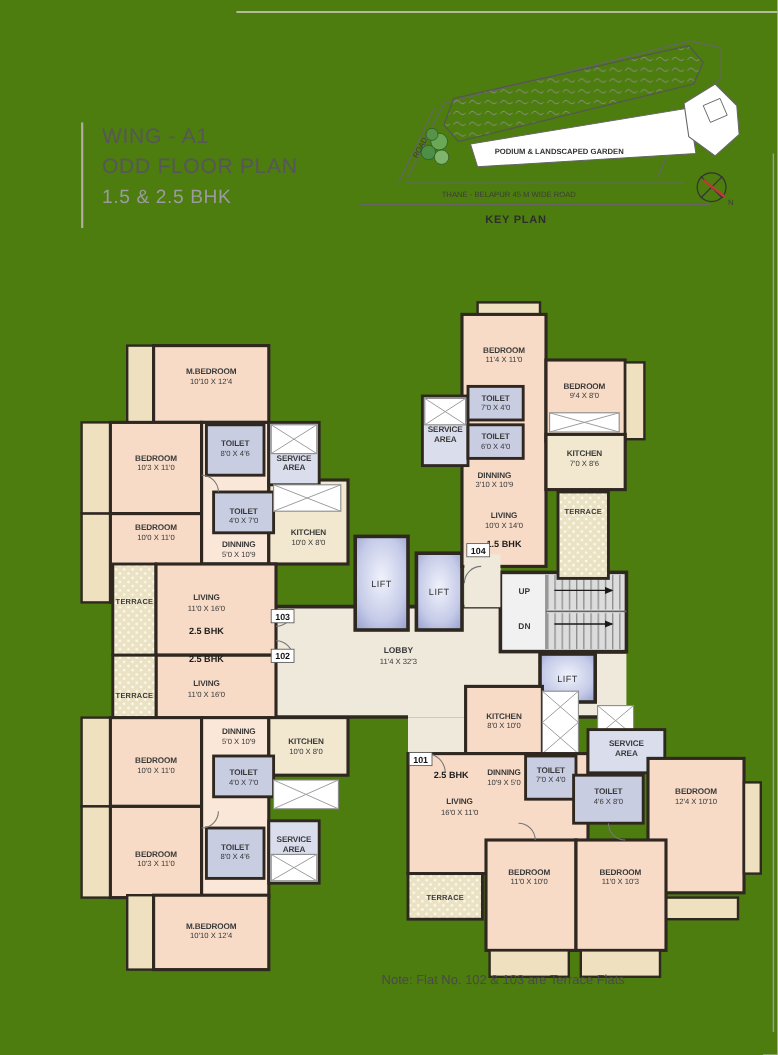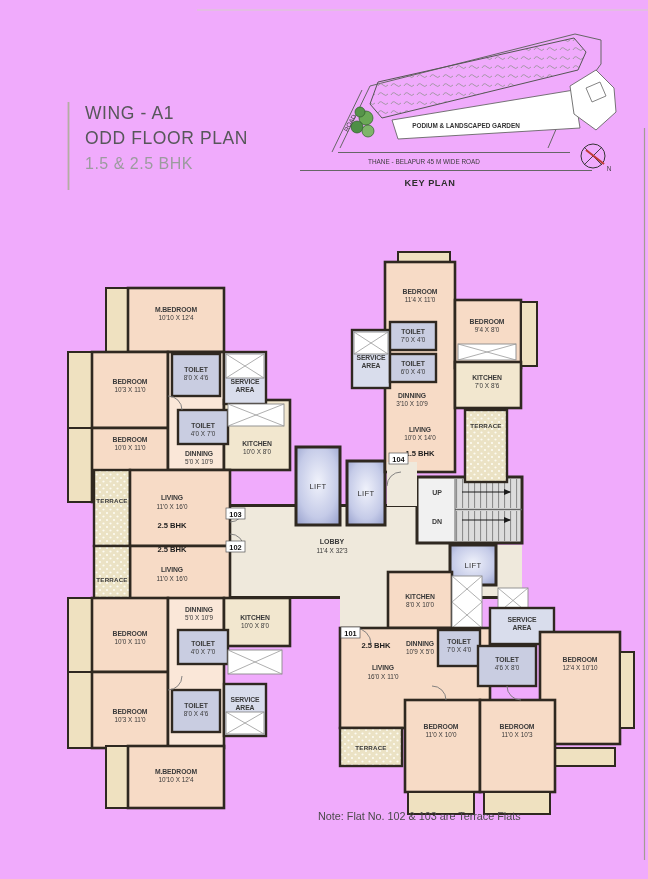--- a/index.html
+++ b/index.html
@@ -1,16 +1,16 @@
 <!DOCTYPE html>
 <html><head>
 <meta charset="utf-8">
 <style>
   html,body{margin:0;padding:0;background:#e8e6e2;}
-  #page{position:relative;width:648px;height:879px;background:#f0abfc;margin:0 auto;overflow:hidden;
+  #page{position:relative;width:648px;height:879px;background:#4d7c0f;margin:0 auto;overflow:hidden;
         font-family:"Liberation Sans",sans-serif;}
   svg text{font-family:"Liberation Sans",sans-serif;fill:#3a3a3a;}
   .peach{fill:#f7dbc6;stroke:#2f2820;stroke-width:2.6;}
   .peach2{fill:#fae7d8;stroke:#2f2820;stroke-width:2.6;}
   .cream{fill:#f2e7cf;stroke:#2f2820;stroke-width:2.6;}
   .cream2{fill:#efe1c0;stroke:#2f2820;stroke-width:2;}
   .lav{fill:#c9cde1;stroke:#2f2820;stroke-width:2.4;}
   .lav2{fill:#d9ddec;stroke:#2f2820;stroke-width:2.4;}
   .terr{fill:url(#dots);stroke:#2f2820;stroke-width:2.4;}
   .lobbyf{fill:#efe9dc;}

